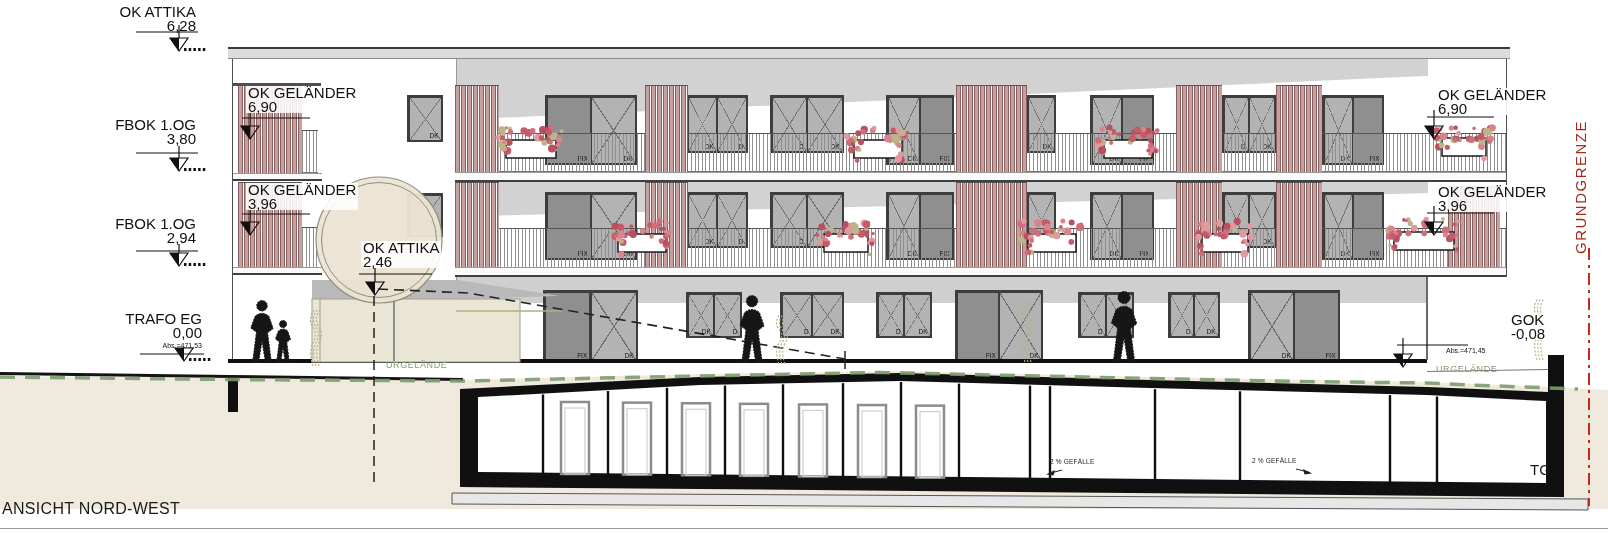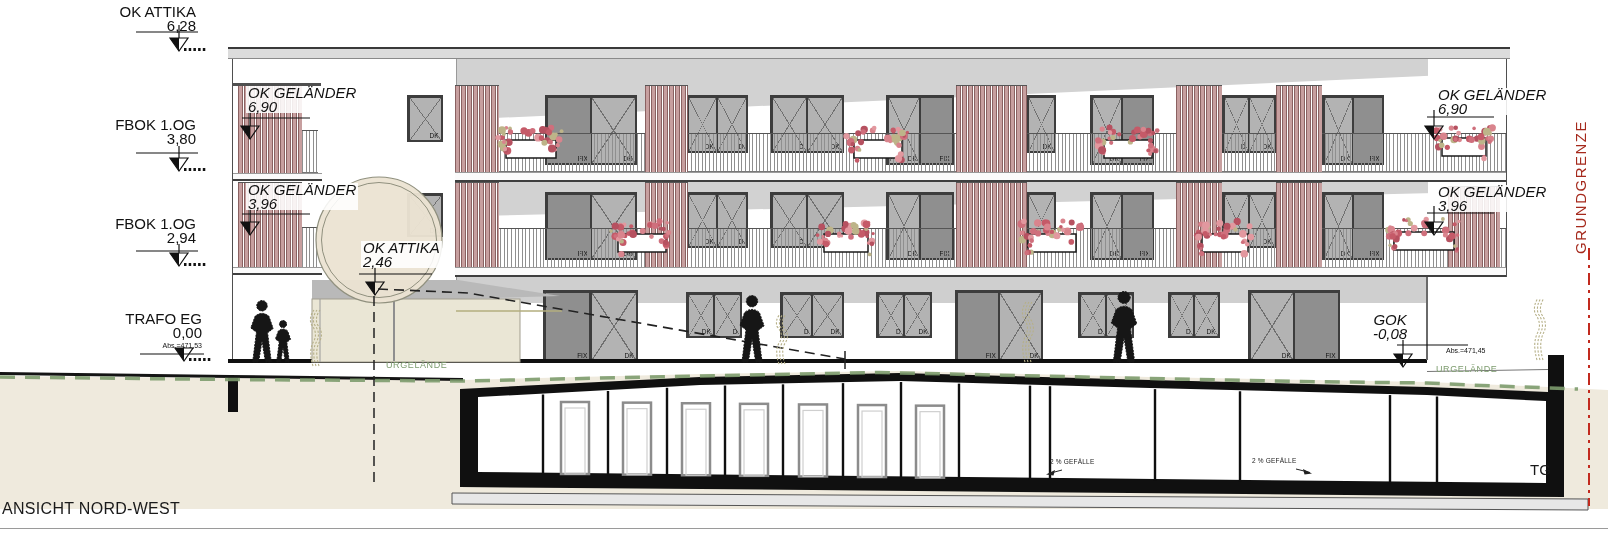--- a/index.html
+++ b/index.html
@@ -52,21 +52,21 @@
                      linear-gradient(to bottom right,rgba(0,0,0,0) 49.2%,#6f6f6f 49.2%,#6f6f6f 50.8%,rgba(0,0,0,0) 50.8%);}
   .wlabel{position:absolute;bottom:1px;right:2px;font-size:6.5px;color:#111;white-space:nowrap;}
   .slat{position:absolute;z-index:4;border-top:1px solid #555;border-bottom:1px solid #555;box-sizing:border-box;
     background:repeating-linear-gradient(90deg,#8a6161 0 1px,#c79f9f 1px 3.8px,#8a6161 3.8px 4.8px,#ffffff 4.8px 6px);}
   .rail{position:absolute;z-index:3;border-top:1.5px solid #555;border-bottom:1px solid #777;box-sizing:border-box;
     background:repeating-linear-gradient(90deg,#8f8f8f 0 1px,rgba(0,0,0,0) 1px 3.6px);}
   .flower{position:absolute;z-index:5;}
   #over{z-index:7;}
   #labels{position:absolute;left:0;top:0;width:100%;height:100%;z-index:8;pointer-events:none;}
   .mk-text{position:absolute;line-height:13.5px;}
-  .mk-text.facade{background:rgba(255,255,255,.88);padding:0 2px;font-style:italic;}
+  .mk-text.facade{background:rgba(255,255,255,.88);padding:0 2px;}
   .mk-label,.mk-value{font-size:15px;color:#111;white-space:nowrap;}
   .mk-sub{font-size:7px;color:#111;white-space:nowrap;}
 </style>
 </head>
 <body>
 
 <div id="canvas">
 
   <svg id="under" width="1608" height="533" viewBox="0 0 1608 533">
     <path d="M0,376 L230,378 L462,380 L700,374 L900,371 L1150,377 L1427,382 L1548,387 L1608,390 L1608,509 L0,509 Z" fill="#efeadd"></path>
@@ -860,21 +860,21 @@
           <div class="mk-value">2,46</div>
         </div>
         <div class="mk-text facade" style="left: 1436px; top: 88px; text-align: left;">
           <div class="mk-label">OK GELÄNDER</div>
           <div class="mk-value">6,90</div>
         </div>
         <div class="mk-text facade" style="left: 1436px; top: 185px; text-align: left;">
           <div class="mk-label">OK GELÄNDER</div>
           <div class="mk-value">3,96</div>
         </div>
-        <div class="mk-text facade" style="left: 1371px; top: 313px; text-align: center;">
+        <div class="mk-text facade" style="left: 1509px; top: 313px; text-align: left;">
           <div class="mk-label">GOK</div>
           <div class="mk-value">-0,08</div>
         </div>
         <div class="mk-sub" style="position: absolute; left: 1446px; top: 347px;">Abs.=471,45</div>
       </div>
   </div>
 
 </div>
 
 </body></html>

